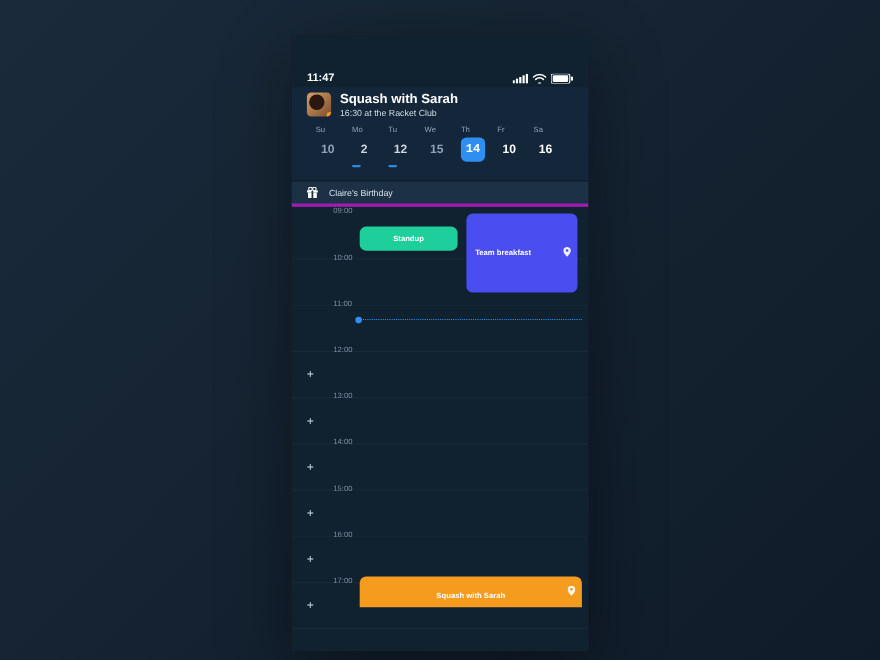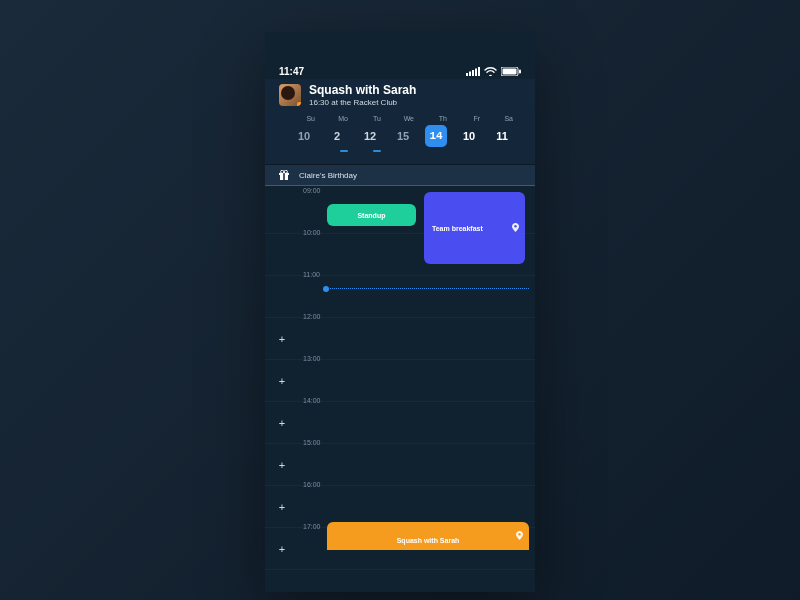--- a/index.html
+++ b/index.html
@@ -39,33 +39,33 @@
   .avatar::before{
     content:""; position:absolute; width:14px; height:14px; border-radius:50%;
     background:#2a1810; top:2px; left:2px;
   }
   .badge-dot { position:absolute; width:6px; height:6px; background:#f59b1e; bottom:-2px; right:-2px; border-radius:2px; }
   .event-title { font-size:12px; font-weight:700; color:#fff; }
   .event-sub { font-size:8px; color:#cfd9e3; margin-top:1px; }
 
   
   .week { display:flex; justify-content:space-between; padding:8px 8px 6px; }
-  .day { display:flex; flex-direction:column; align-items:flex-end; gap:3px; cursor:pointer; width:28px; }
+  .day { display:flex; flex-direction:column; align-items:flex-start; gap:3px; cursor:pointer; width:28px; }
   .day .dow { font-size:7px; color:#8fa3b5; }
   .day .num { font-size:11px; font-weight:600; color:#8fa3b5; width:22px; height:22px; display:flex; align-items:center; justify-content:center; border-radius:5px; }
   .day.marked .num { color:#cbd6e0; }
   .day .dot { width:8px; height:2px; background:#2e8bd6; border-radius:1px; opacity:0; }
   .day.marked .dot { opacity:1; }
   .day.selected .num { background:#2f8ff0; color:#fff;font-family:Liberation Mono, monospace; }
   .day.bold .num { color:#fff; }
 
   
   .allday {
     background:#1c3046; padding:5px 14px; display:flex; align-items:center; gap:10px;
-    font-size:8px; color:#d7e1ea; border-top:1px solid #0d1a26; border-bottom:1px solid #a21caf;
+    font-size:8px; color:#d7e1ea; border-top:1px solid #0d1a26; border-bottom:3px solid #a21caf;
   }
 
   
   .schedule { position:relative; padding:6px 0 0 0; }
   .hour {
     position:relative; height:42px; border-bottom:1px solid rgba(255,255,255,0.04);
     display:flex; align-items:flex-start;
   }
   .hour .label {
     position:absolute; left:38px; top:-5px; font-size:7px; color:#7c8fa1;
@@ -155,21 +155,21 @@
           <span class="num">14</span>
           <span class="dot"></span>
         </div>
         <div class="day bold">
           <span class="dow">Fr</span>
           <span class="num">10</span>
           <span class="dot"></span>
         </div>
         <div class="day bold">
           <span class="dow">Sa</span>
-          <span class="num">11</span>
+          <span class="num">16</span>
           <span class="dot"></span>
         </div>
       </div>
   </div>
 
   <div class="allday">
     <svg width="10" height="10" viewBox="0 0 10 10">
         <rect x="0" y="3" width="10" height="2" fill="#fff"></rect>
         <rect x="1" y="5" width="8" height="5" fill="#fff"></rect>
         <rect x="4.2" y="3" width="1.6" height="7" fill="#1c3046"></rect>

